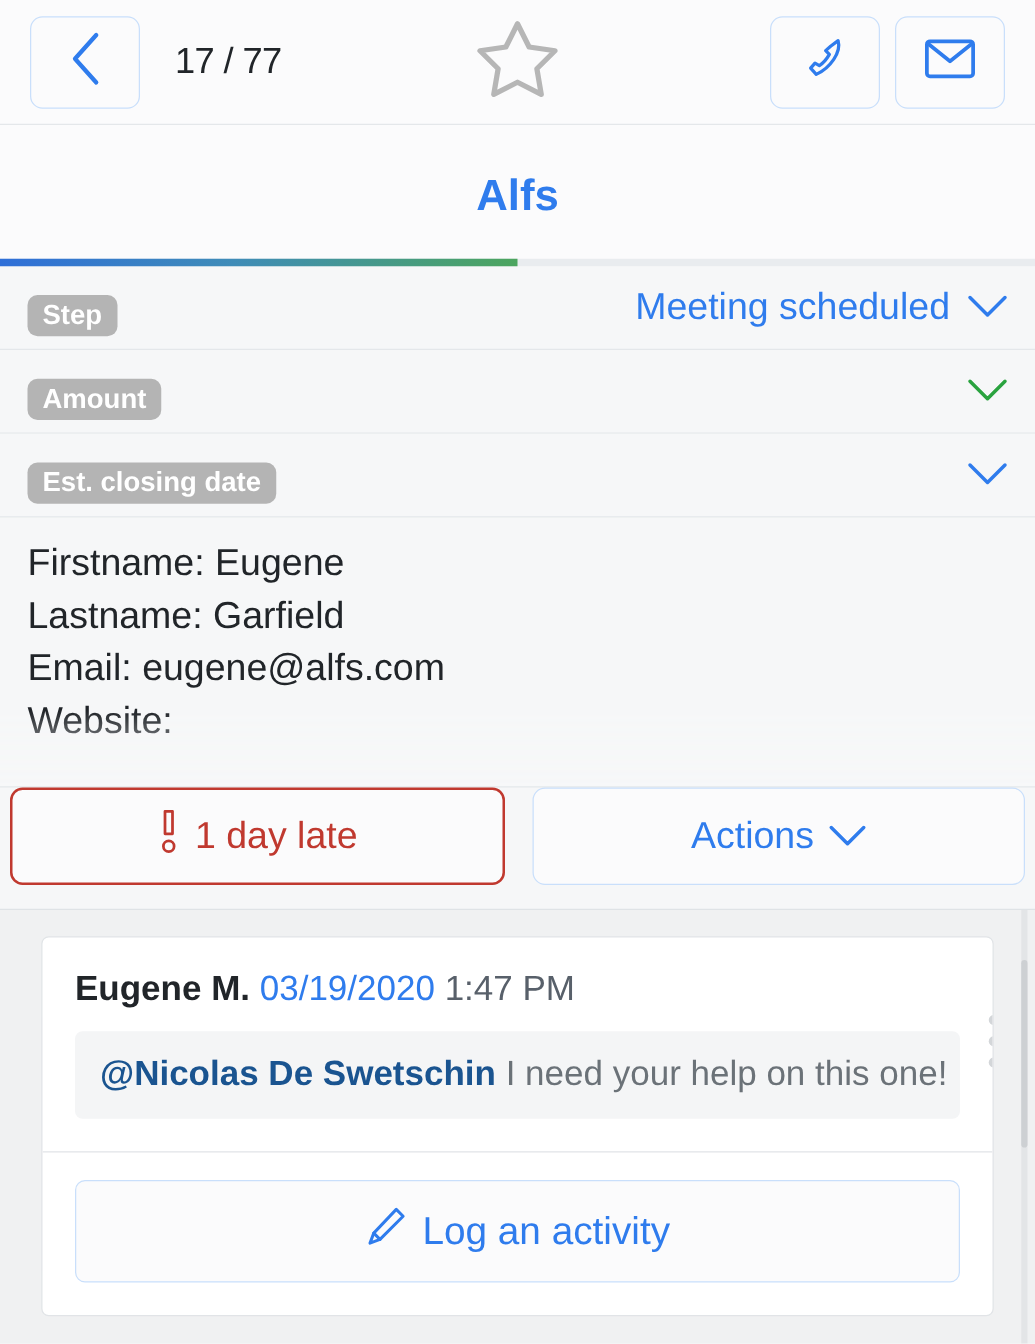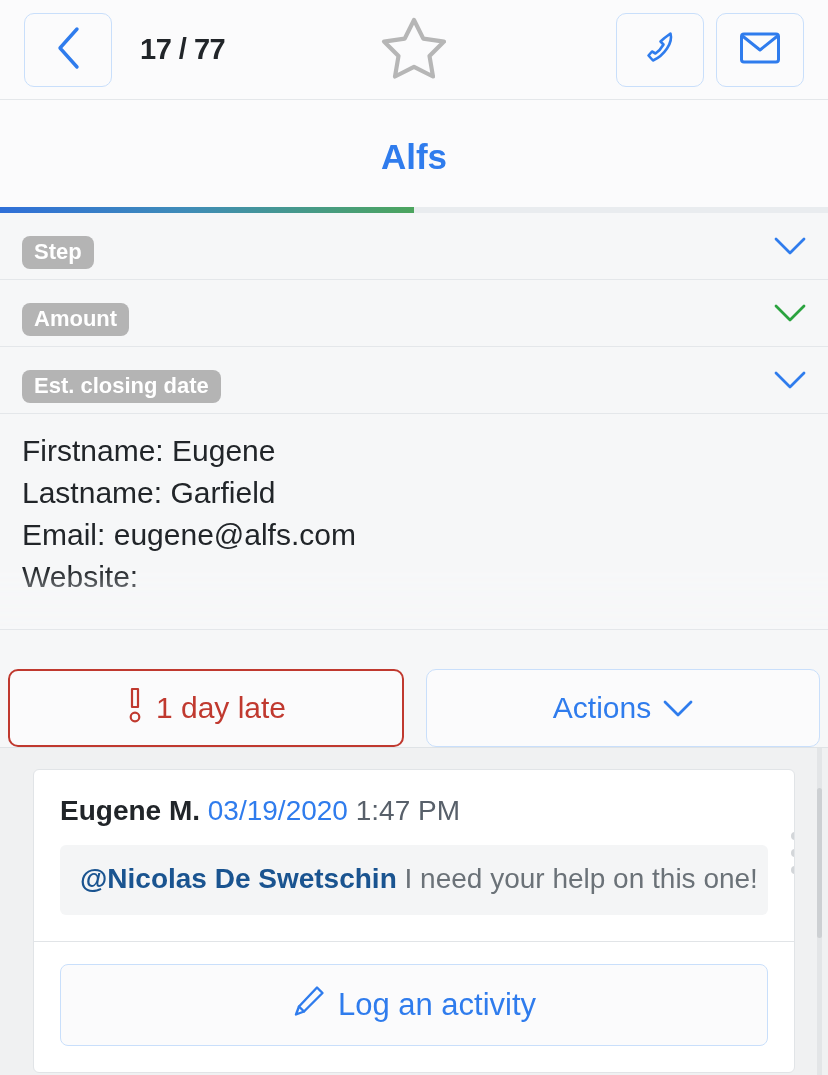--- a/index.html
+++ b/index.html
@@ -38,21 +38,21 @@
     border: 1.5px solid #c9dffb;
     border-radius: 10px;
     background: #fbfbfc;
     display: flex;
     align-items: center;
     justify-content: center;
     cursor: pointer;
   }
   .counter {
     font-size: 29px;
-    font-weight: bold;
+    font-weight: normal;
     color: #212529;
     margin-left: 28px;
     letter-spacing: -0.5px;
     white-space: nowrap;
   }
   .star-wrap {
     position: absolute;
     left: 50%;
     transform: translateX(-50%);
     display: flex;
@@ -139,26 +139,26 @@
   .detail-line {
     font-size: 30px;
     color: #212529;
     line-height: 42px;
     white-space: nowrap;
   }
   .detail-line .link { color: #2f7ced; }
 
   
   .action-bar {
-    height: 119px;
+    height: 99px;
     background: #f6f7f8;
     border-top: 1px solid #e4e7ea;
     border-bottom: 1px solid #dfe3e6;
     display: flex;
-    align-items: flex-end;
+    align-items: flex-start;
     gap: 22px;
     padding: 0 8px;
     flex: 0 0 auto;
   }
   .btn {
     flex: 1;
     height: 78px;
     border-radius: 10px;
     display: flex;
     align-items: center;
@@ -313,20 +313,21 @@
   <div class="title-zone">
     <div class="deal-title">Alfs</div>
     <div class="progress-track">
       <div class="progress-fill" id="progress-fill" style="width: 50%;"></div>
     </div>
   </div>
 
   <div class="field-row">
     <span class="badge">Step</span>
     <span class="field-value">
+      <span>Meeting scheduled</span>
       <span>
         <svg width="32" height="20" viewBox="0 0 32 20" fill="none">
           <path d="M2 3 L16 17 L30 3" stroke="#2f7ced" stroke-width="2.8" stroke-linecap="round" stroke-linejoin="round"></path>
         </svg>
       </span>
     </span>
   </div>
 
   <div class="field-row">
     <span class="badge">Amount</span>

